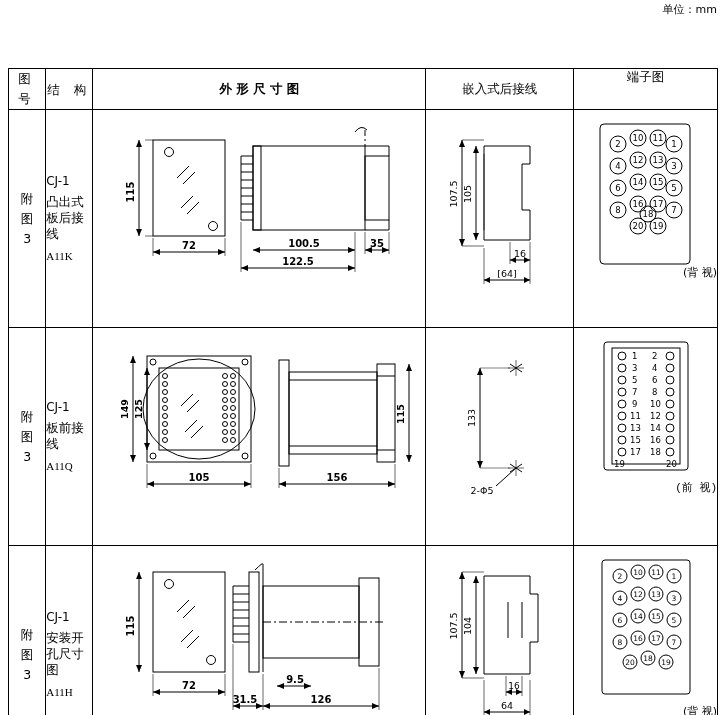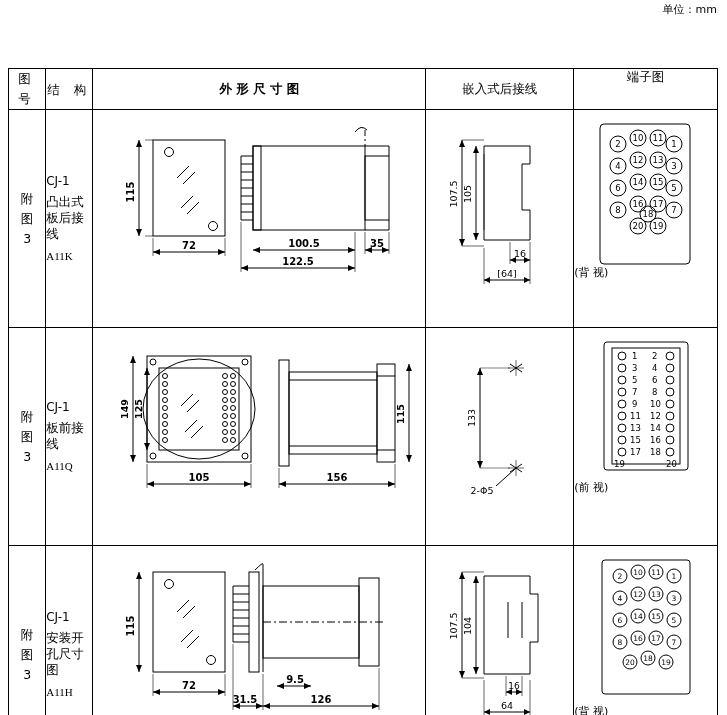--- a/index.html
+++ b/index.html
@@ -13,21 +13,21 @@
   .c-no{width:36px;text-align:center;vertical-align:middle;font-size:12.5px;line-height:20px;}
   .c-struct{width:46px;vertical-align:middle;font-size:12.5px;line-height:17px;}
   .c-dim{width:330px;position:relative;font-weight:bold;}
   .c-hole{width:146px;position:relative;}
   .c-term{width:142px;position:relative;text-align:center;vertical-align:top;}
   .rowbody{height:217px;}
   .model{font-size:12px;}
   .code{font-size:11px;font-family:Liberation Serif, serif;}
   svg{display:block;}
   .termwrap{position:relative;width:100%;height:100%;}
-  .termcap{position:absolute;width:100%;text-align:left;font-size:11px;}
+  .termcap{position:absolute;width:100%;text-align:right;font-size:11px;}
 </style>
 </head>
 <body>
 
 <div class="page">
 
   <div class="unit">单位：mm</div>
 
   <table class="main">
     <thead>
@@ -374,21 +374,21 @@
                     <text x="76" y="79">10</text>
                     <text x="76" y="91">12</text>
                   <text x="76" y="103">14</text>
                     <text x="76" y="115">16</text>
                     <text x="76" y="127">18</text>
                   <text x="40" y="139">19</text>
                     <text x="92" y="139">20</text>
                 </g>
               </g>
             </svg>
-            <div class="termcap" style="top:152px;">(前 视)</div>
+            <div class="termcap" style="top:152px;font-family:Liberation Mono, monospace;">(前 视)</div>
           </div>
         </td>
       </tr>
 
       <tr class="rowbody">
         <td class="c-no">
           <div>附</div>
           <div>图</div>
           <div>3</div>
         </td>

